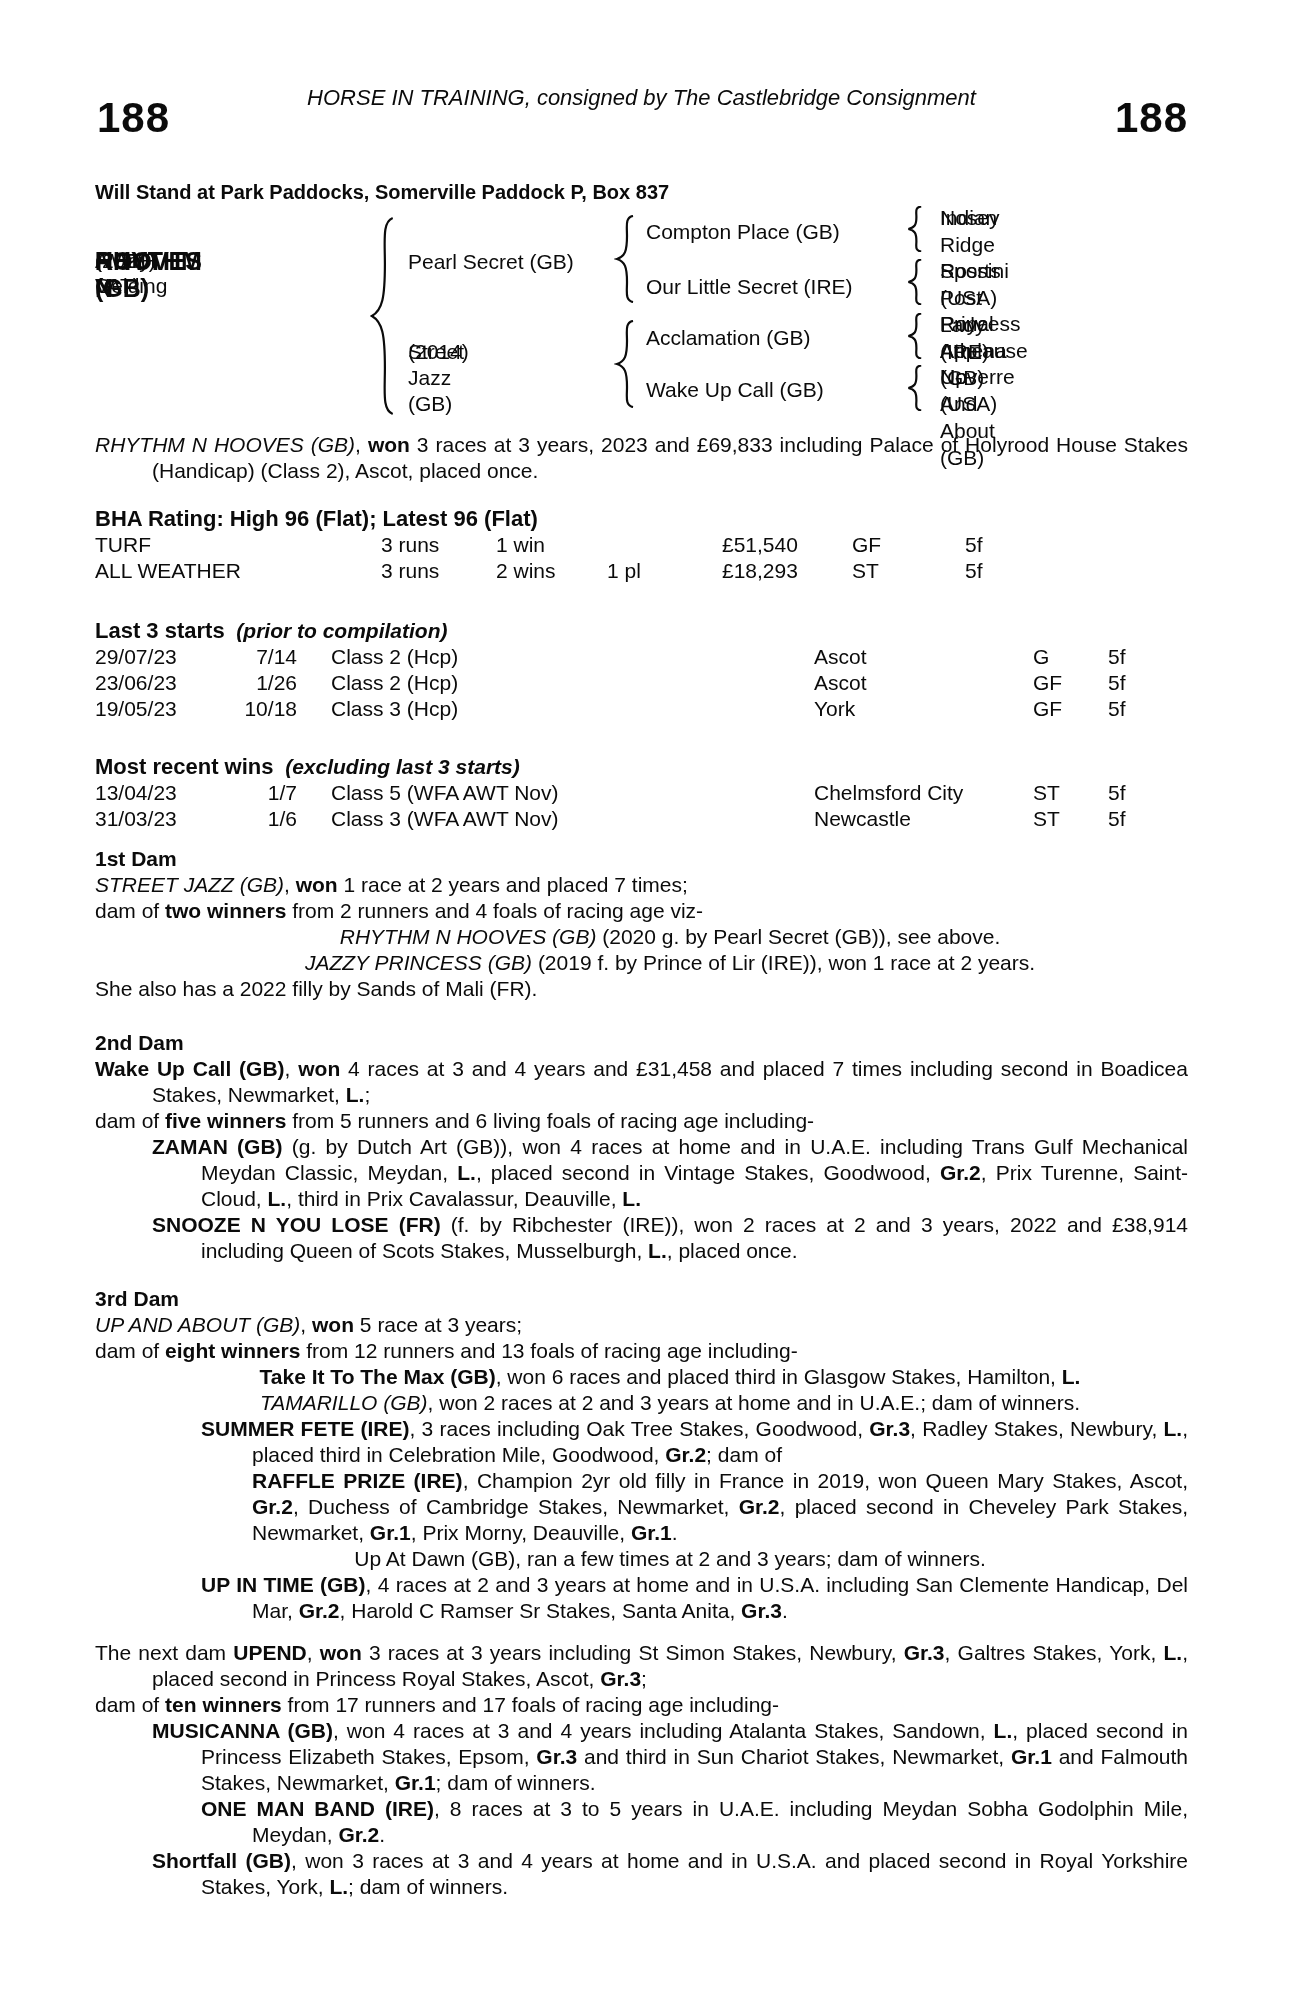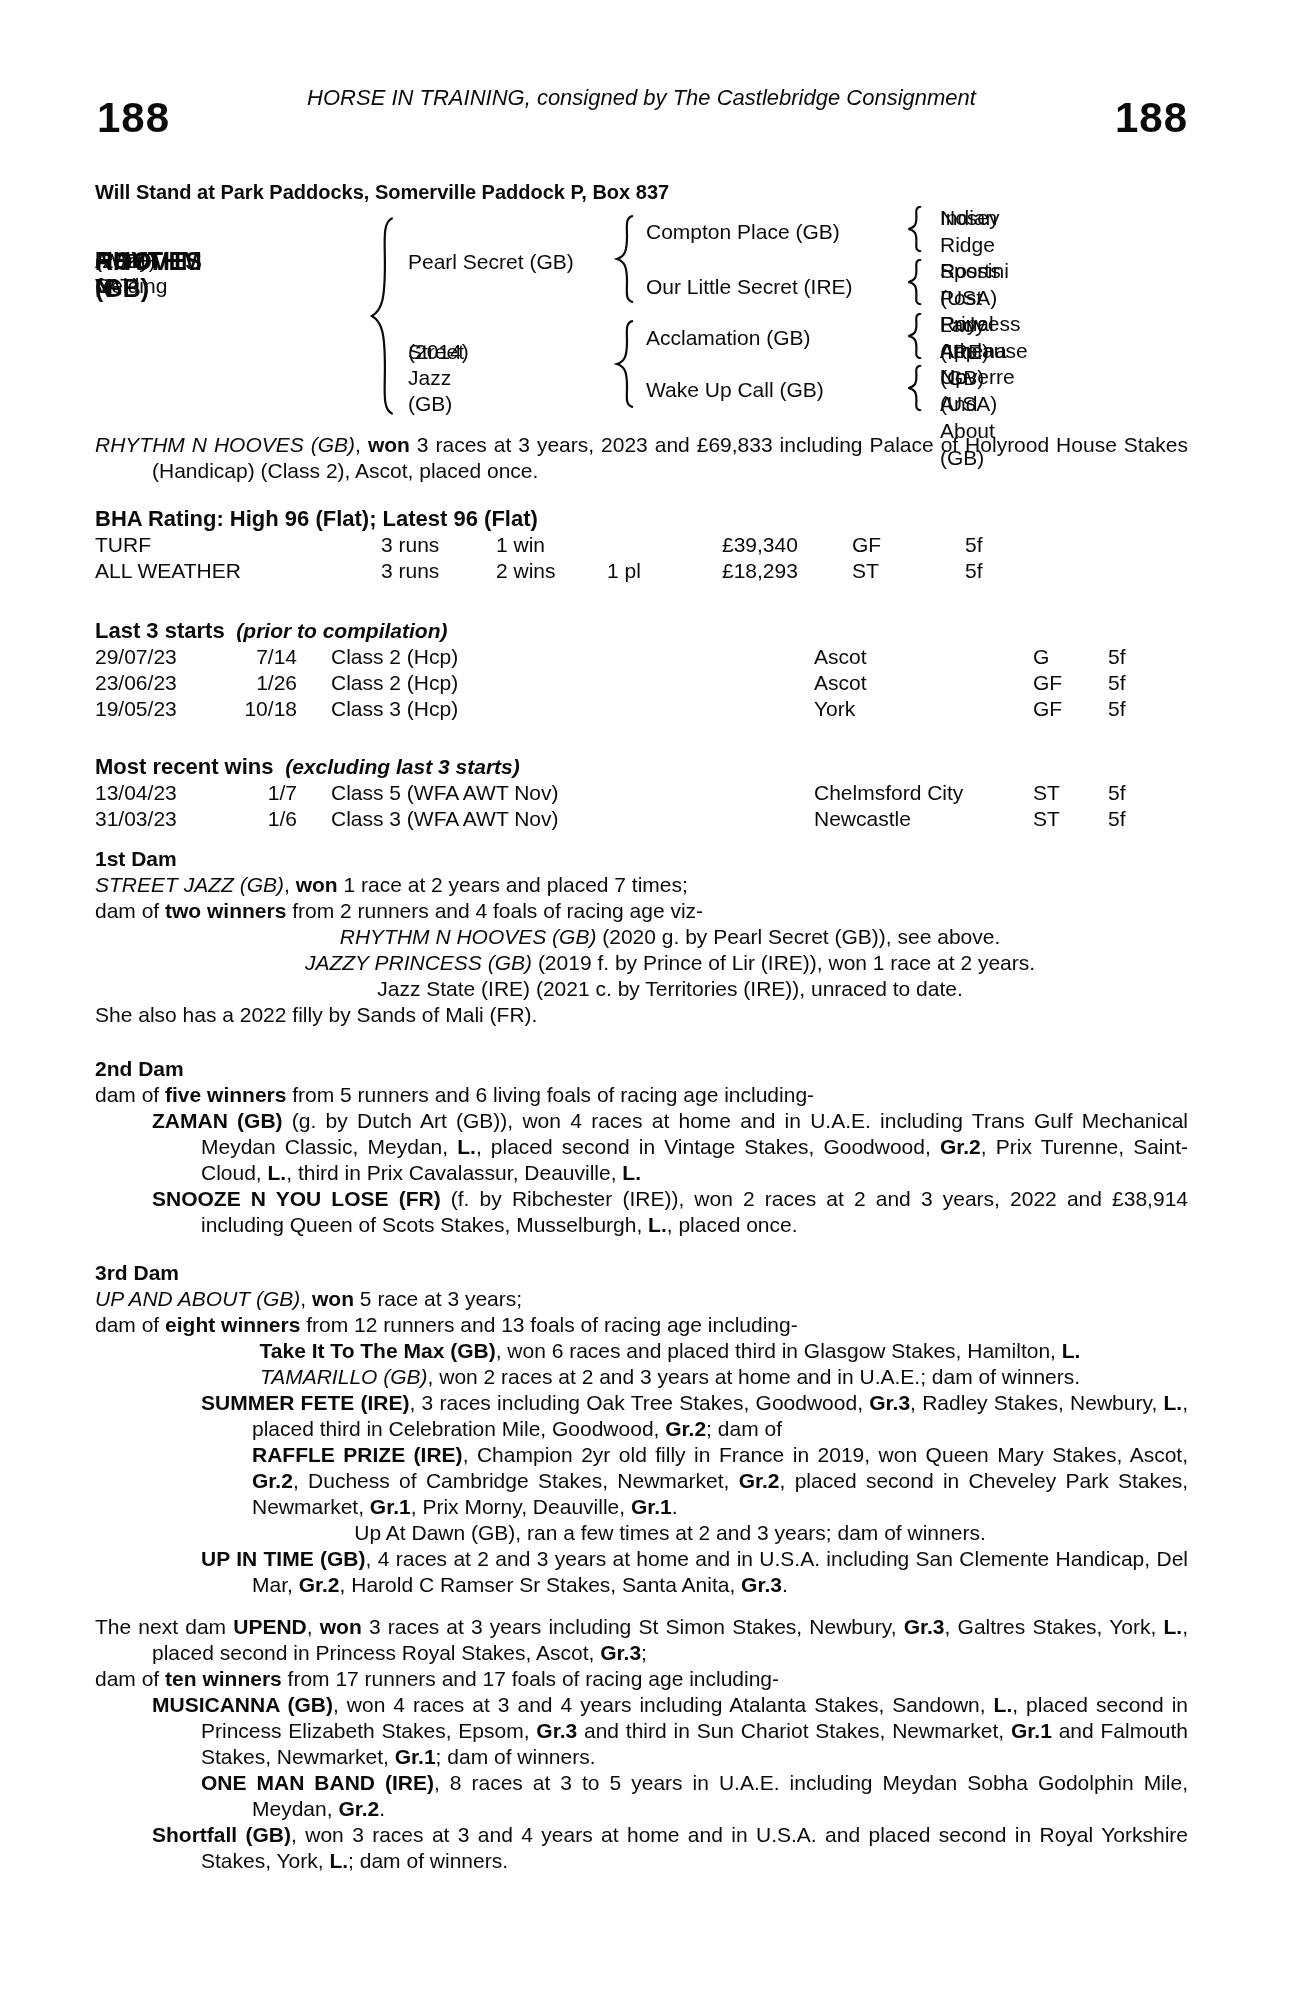--- a/index.html
+++ b/index.html
@@ -146,21 +146,21 @@
   </div>
 
   <p class="para just hang01"><span class="i">RHYTHM N HOOVES (GB)</span><span>, </span><span class="b">won</span><span> 3 races at 3 years, 2023 and £69,833 including Palace of Holyrood House Stakes (Handicap) (Class 2), Ascot, placed once.</span></p>
 
   <div class="head sec-title mt-bha">BHA Rating: High 96 (Flat); Latest 96 (Flat)</div>
   <div class="trow">
     <span class="bha-surface">TURF</span>
     <span class="bha-runs">3 runs</span>
     <span class="bha-wins">1 win</span>
     <span class="bha-pl"></span>
-    <span class="bha-money">£39,340</span>
+    <span class="bha-money">£51,540</span>
     <span class="bha-going">GF</span>
     <span class="bha-dist">5f</span>
   </div>
   <div class="trow">
     <span class="bha-surface">ALL WEATHER</span>
     <span class="bha-runs">3 runs</span>
     <span class="bha-wins">2 wins</span>
     <span class="bha-pl">1 pl</span>
     <span class="bha-money">£18,293</span>
     <span class="bha-going">ST</span>
@@ -215,24 +215,24 @@
     <span class="st-course">Newcastle</span>
     <span class="st-going">ST</span>
     <span class="st-dist">5f</span>
   </div>
 
   <div class="head mt-d1">1st Dam</div>
   <p class="para"><span class="i">STREET JAZZ (GB)</span><span>, </span><span class="b">won</span><span> 1 race at 2 years and placed 7 times;</span></p>
   <p class="para"><span>dam of </span><span class="b">two winners</span><span> from 2 runners and 4 foals of racing age viz-</span></p>
   <p class="para ind1"><span class="i">RHYTHM N HOOVES (GB)</span><span> (2020 g. by Pearl Secret (GB)), see above.</span></p>
   <p class="para ind1"><span class="i">JAZZY PRINCESS (GB)</span><span> (2019 f. by Prince of Lir (IRE)), won 1 race at 2 years.</span></p>
-  <p class="para ind1"><span>Jazz State (IRE) (2021 c. by Territories (IRE)), unraced to date.</span></p>
   <p class="para"><span>She also has a 2022 filly by Sands of Mali (FR).</span></p>
 
   <div class="head mt-d2">2nd Dam</div>
+  <p class="para just hang01"><span class="b">Wake Up Call (GB)</span><span>, </span><span class="b">won</span><span> 4 races at 3 and 4 years and £31,458 and placed 7 times including second in Boadicea Stakes, Newmarket, </span><span class="b">L.</span><span>;</span></p>
   <p class="para"><span>dam of </span><span class="b">five winners</span><span> from 5 runners and 6 living foals of racing age including-</span></p>
   <p class="para just hang12"><span class="b">ZAMAN (GB)</span><span> (g. by Dutch Art (GB)), won 4 races at home and in U.A.E. including Trans Gulf Mechanical Meydan Classic, Meydan, </span><span class="b">L.</span><span>, placed second in Vintage Stakes, Goodwood, </span><span class="b">Gr.2</span><span>, Prix Turenne, Saint-Cloud, </span><span class="b">L.</span><span>, third in Prix Cavalassur, Deauville, </span><span class="b">L.</span></p>
   <p class="para just hang12"><span class="b">SNOOZE N YOU LOSE (FR)</span><span> (f. by Ribchester (IRE)), won 2 races at 2 and 3 years, 2022 and £38,914 including Queen of Scots Stakes, Musselburgh, </span><span class="b">L.</span><span>, placed once.</span></p>
 
   <div class="head mt-d3">3rd Dam</div>
   <p class="para"><span class="i">UP AND ABOUT (GB)</span><span>, </span><span class="b">won</span><span> 5 race at 3 years;</span></p>
   <p class="para"><span>dam of </span><span class="b">eight winners</span><span> from 12 runners and 13 foals of racing age including-</span></p>
   <p class="para ind1"><span class="b">Take It To The Max (GB)</span><span>, won 6 races and placed third in Glasgow Stakes, Hamilton, </span><span class="b">L.</span></p>
   <p class="para ind1"><span class="i">TAMARILLO (GB)</span><span>, won 2 races at 2 and 3 years at home and in U.A.E.; dam of winners.</span></p>
   <p class="para just hang23"><span class="b">SUMMER FETE (IRE)</span><span>, 3 races including Oak Tree Stakes, Goodwood, </span><span class="b">Gr.3</span><span>, Radley Stakes, Newbury, </span><span class="b">L.</span><span>, placed third in Celebration Mile, Goodwood, </span><span class="b">Gr.2</span><span>; dam of</span></p>

